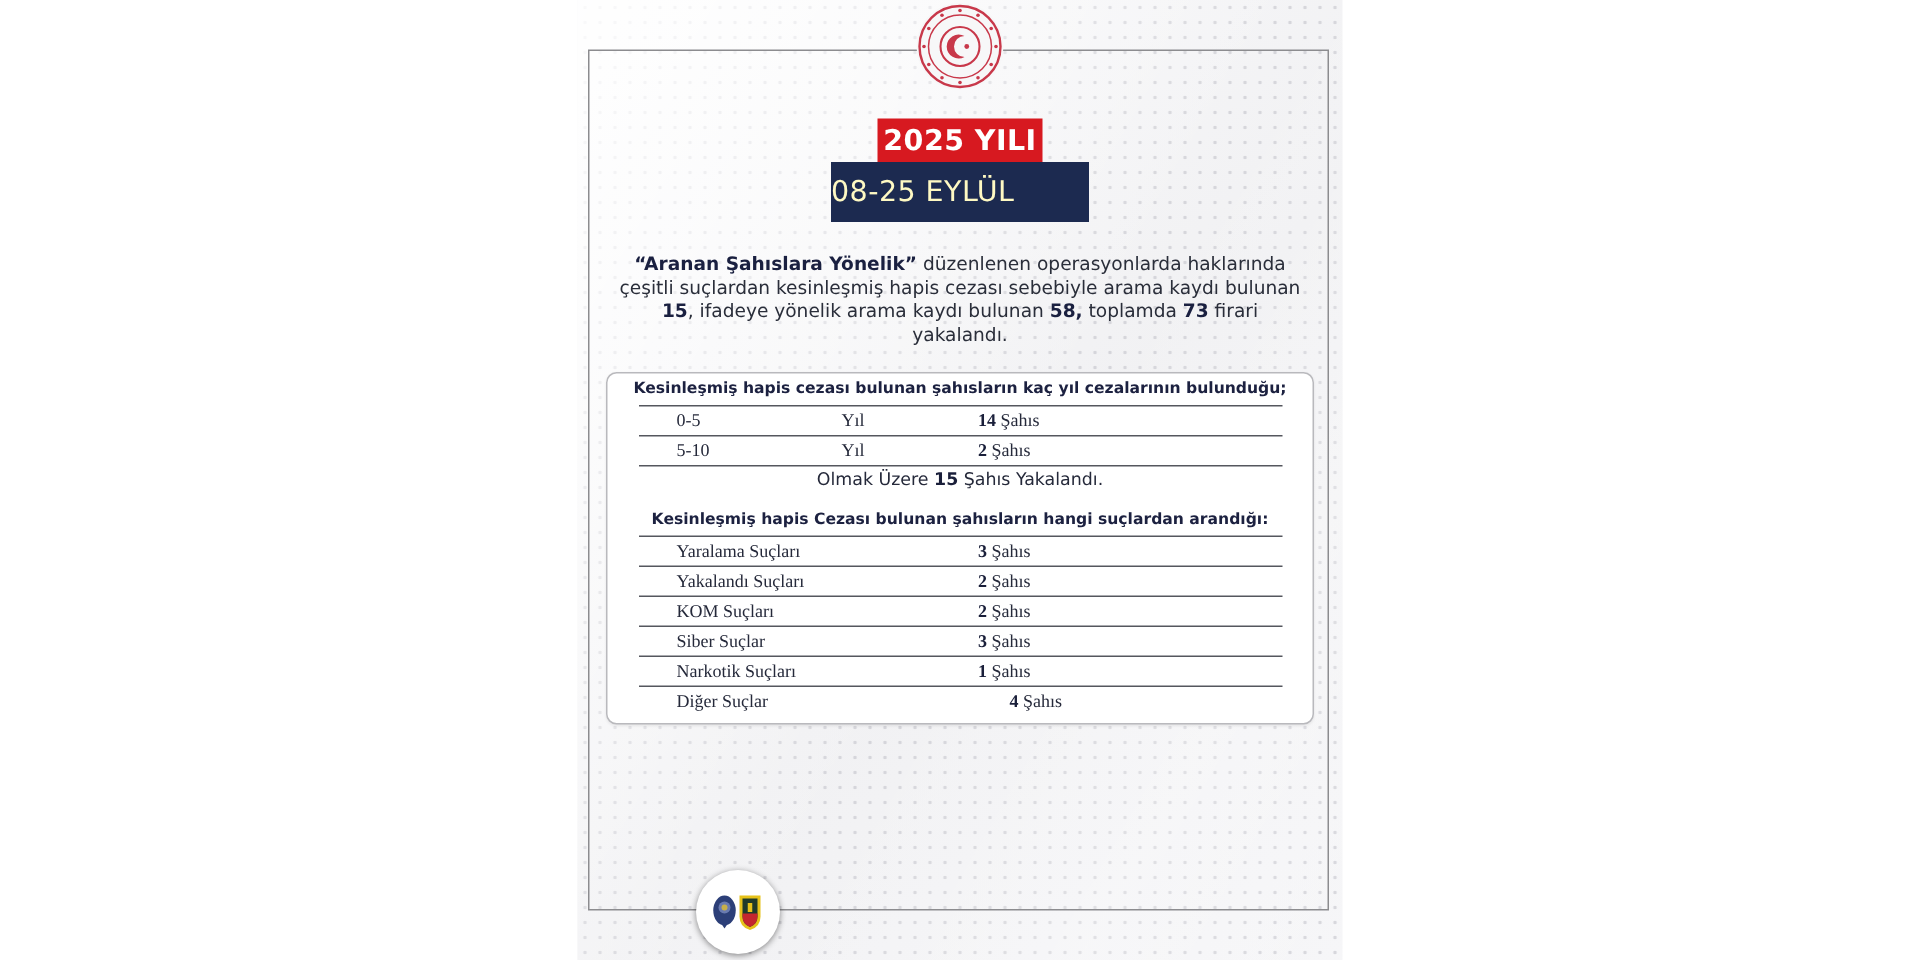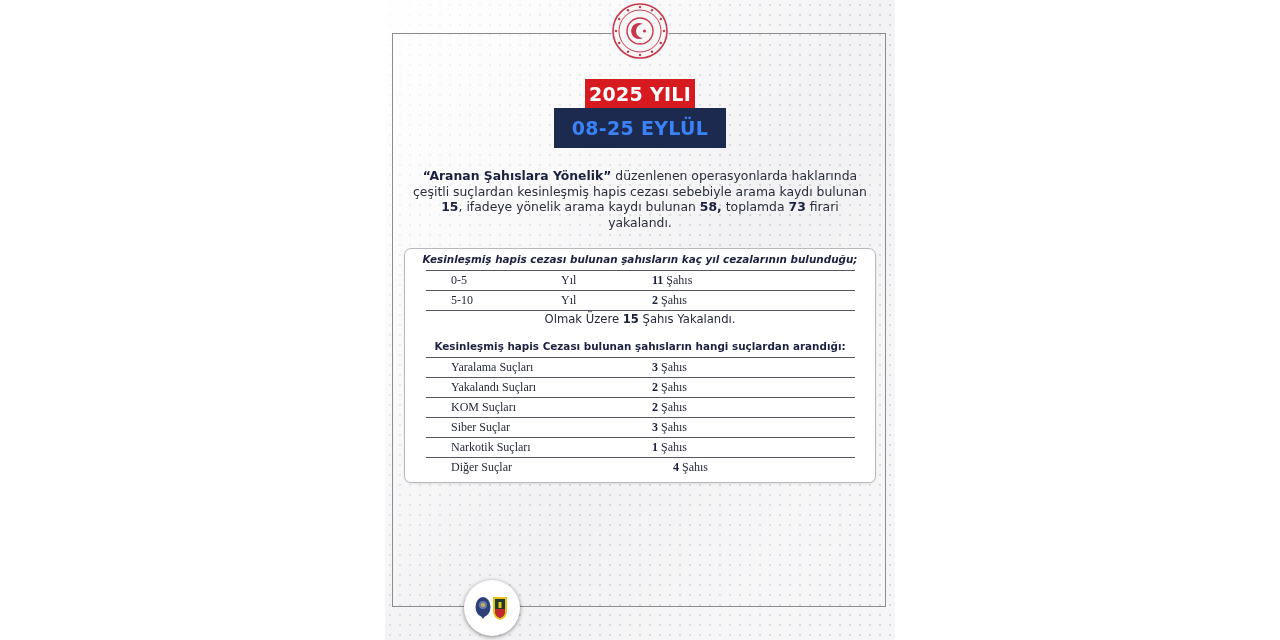--- a/index.html
+++ b/index.html
@@ -30,22 +30,22 @@
   }
   .emblem svg { width:58px; height:58px; display:block; }
   .title-red {
     position:absolute; left:200px; top:79px; width:110px; height:30px;
     background:#d71920; color:#fff; z-index:3;
     font-weight:bold; font-size:19px; line-height:30px; text-align:center;
     letter-spacing:0.3px;
   }
   .title-navy {
     position:absolute; left:169px; top:108px; width:172px; height:40px;
-    background:#1c2a50; color:#3b82f6; z-index:3;
-    font-weight:bold; font-size:19px; line-height:40px; text-align:center;
+    background:#1c2a50; color:#fef9c3; z-index:3;
+    font-weight:normal; font-size:19px; line-height:40px; 
     letter-spacing:0.3px;
   }
   .intro {
     position:absolute; left:25px; top:168px; width:460px; z-index:3;
     text-align:center; color:#2a2e3a; font-size:12.4px; line-height:15.5px;
   }
   .intro b { color:#1a2040; font-weight:bold; }
   .card {
     position:absolute; left:19px; top:248px; width:472px; height:235px;
     background:#ffffff; border:1px solid #b9b9bd; border-radius:7px;
@@ -116,27 +116,27 @@
   </div>
 
   <div class="title-red">2025 YILI</div>
   <div class="title-navy">08-25 EYLÜL</div>
 
   <div class="intro">
     <b>“Aranan Şahıslara Yönelik”</b><span> düzenlenen operasyonlarda haklarında çeşitli suçlardan kesinleşmiş hapis cezası sebebiyle arama kaydı bulunan </span><b>15</b><span>, ifadeye yönelik arama kaydı bulunan </span><b>58,</b><span> toplamda </span><b>73</b><span> firari yakalandı.</span>
   </div>
 
   <div class="card">
-    <div class="card-heading" style="top:4px;font-style:italic;">Kesinleşmiş hapis cezası bulunan şahısların kaç yıl cezalarının bulunduğu;</div>
+    <div class="card-heading" style="top:4px;">Kesinleşmiş hapis cezası bulunan şahısların kaç yıl cezalarının bulunduğu;</div>
 
     <div class="rows" style="top:21px;">
       <div class="row">
         <span style="left:25px;">0-5</span>
         <span style="left:135px;">Yıl</span>
-        <span style="left:226px;"><b>11</b> <span style="position:static">Şahıs</span></span>
+        <span style="left:226px;"><b>14</b> <span style="position:static">Şahıs</span></span>
       </div>
       <div class="row last">
         <span style="left:25px;">5-10</span>
         <span style="left:135px;">Yıl</span>
         <span style="left:226px;"><b>2</b> <span style="position:static">Şahıs</span></span>
       </div>
     </div>
 
     <div class="summary" style="top:63px;">
       <span>Olmak Üzere </span><b>15</b><span> Şahıs Yakalandı.</span>

